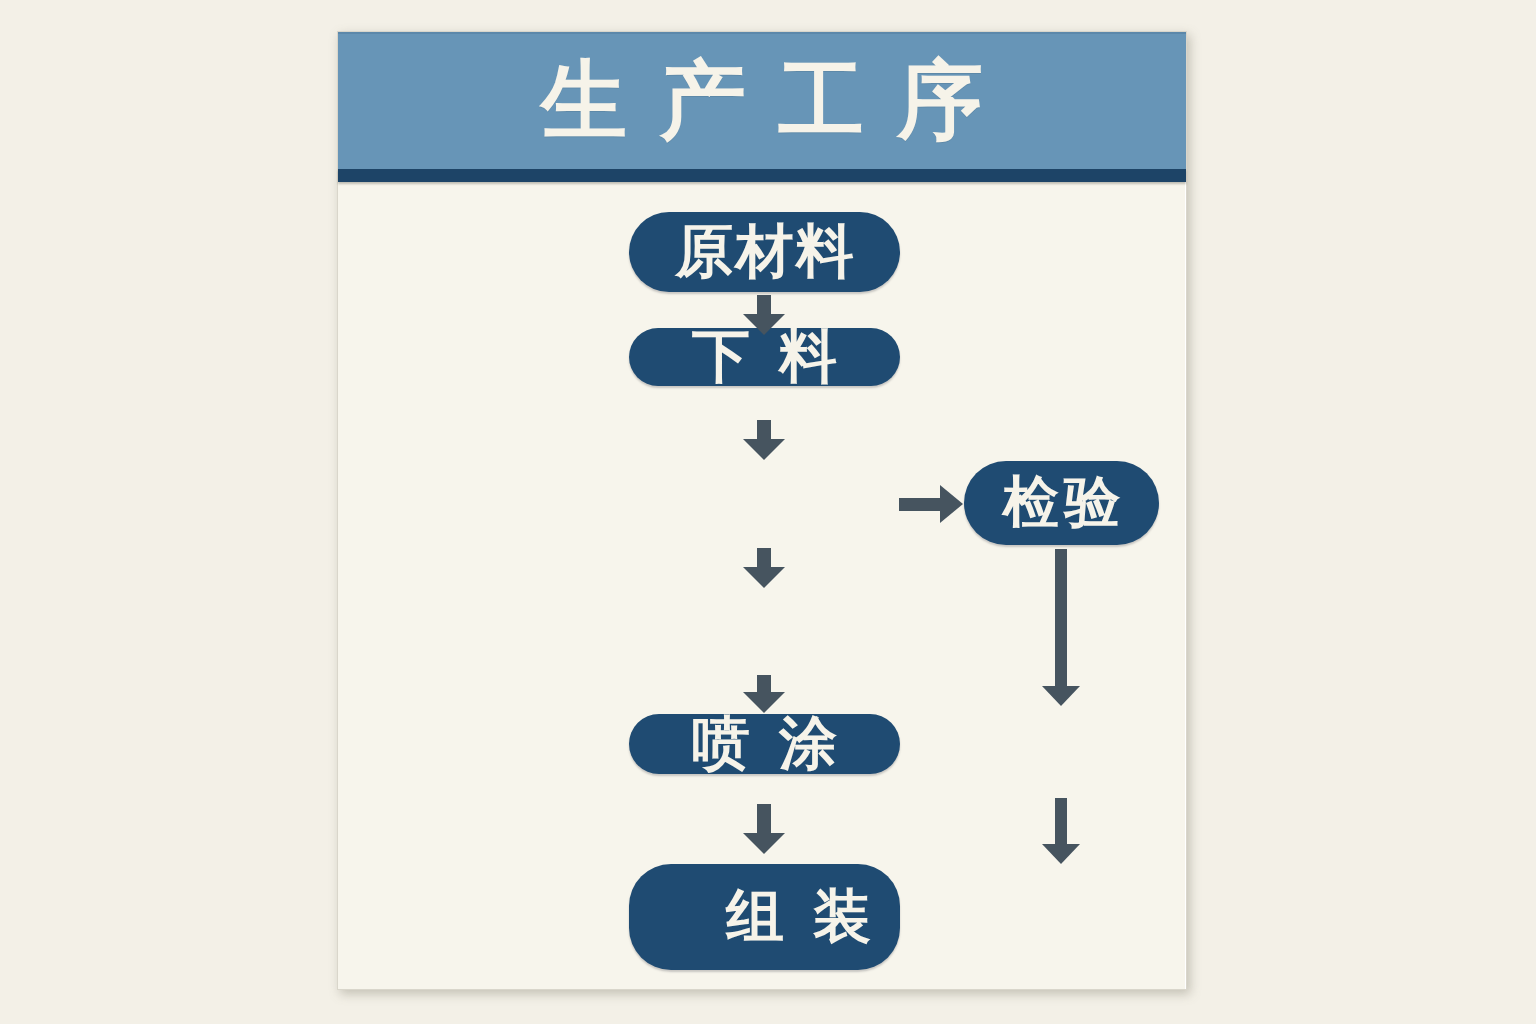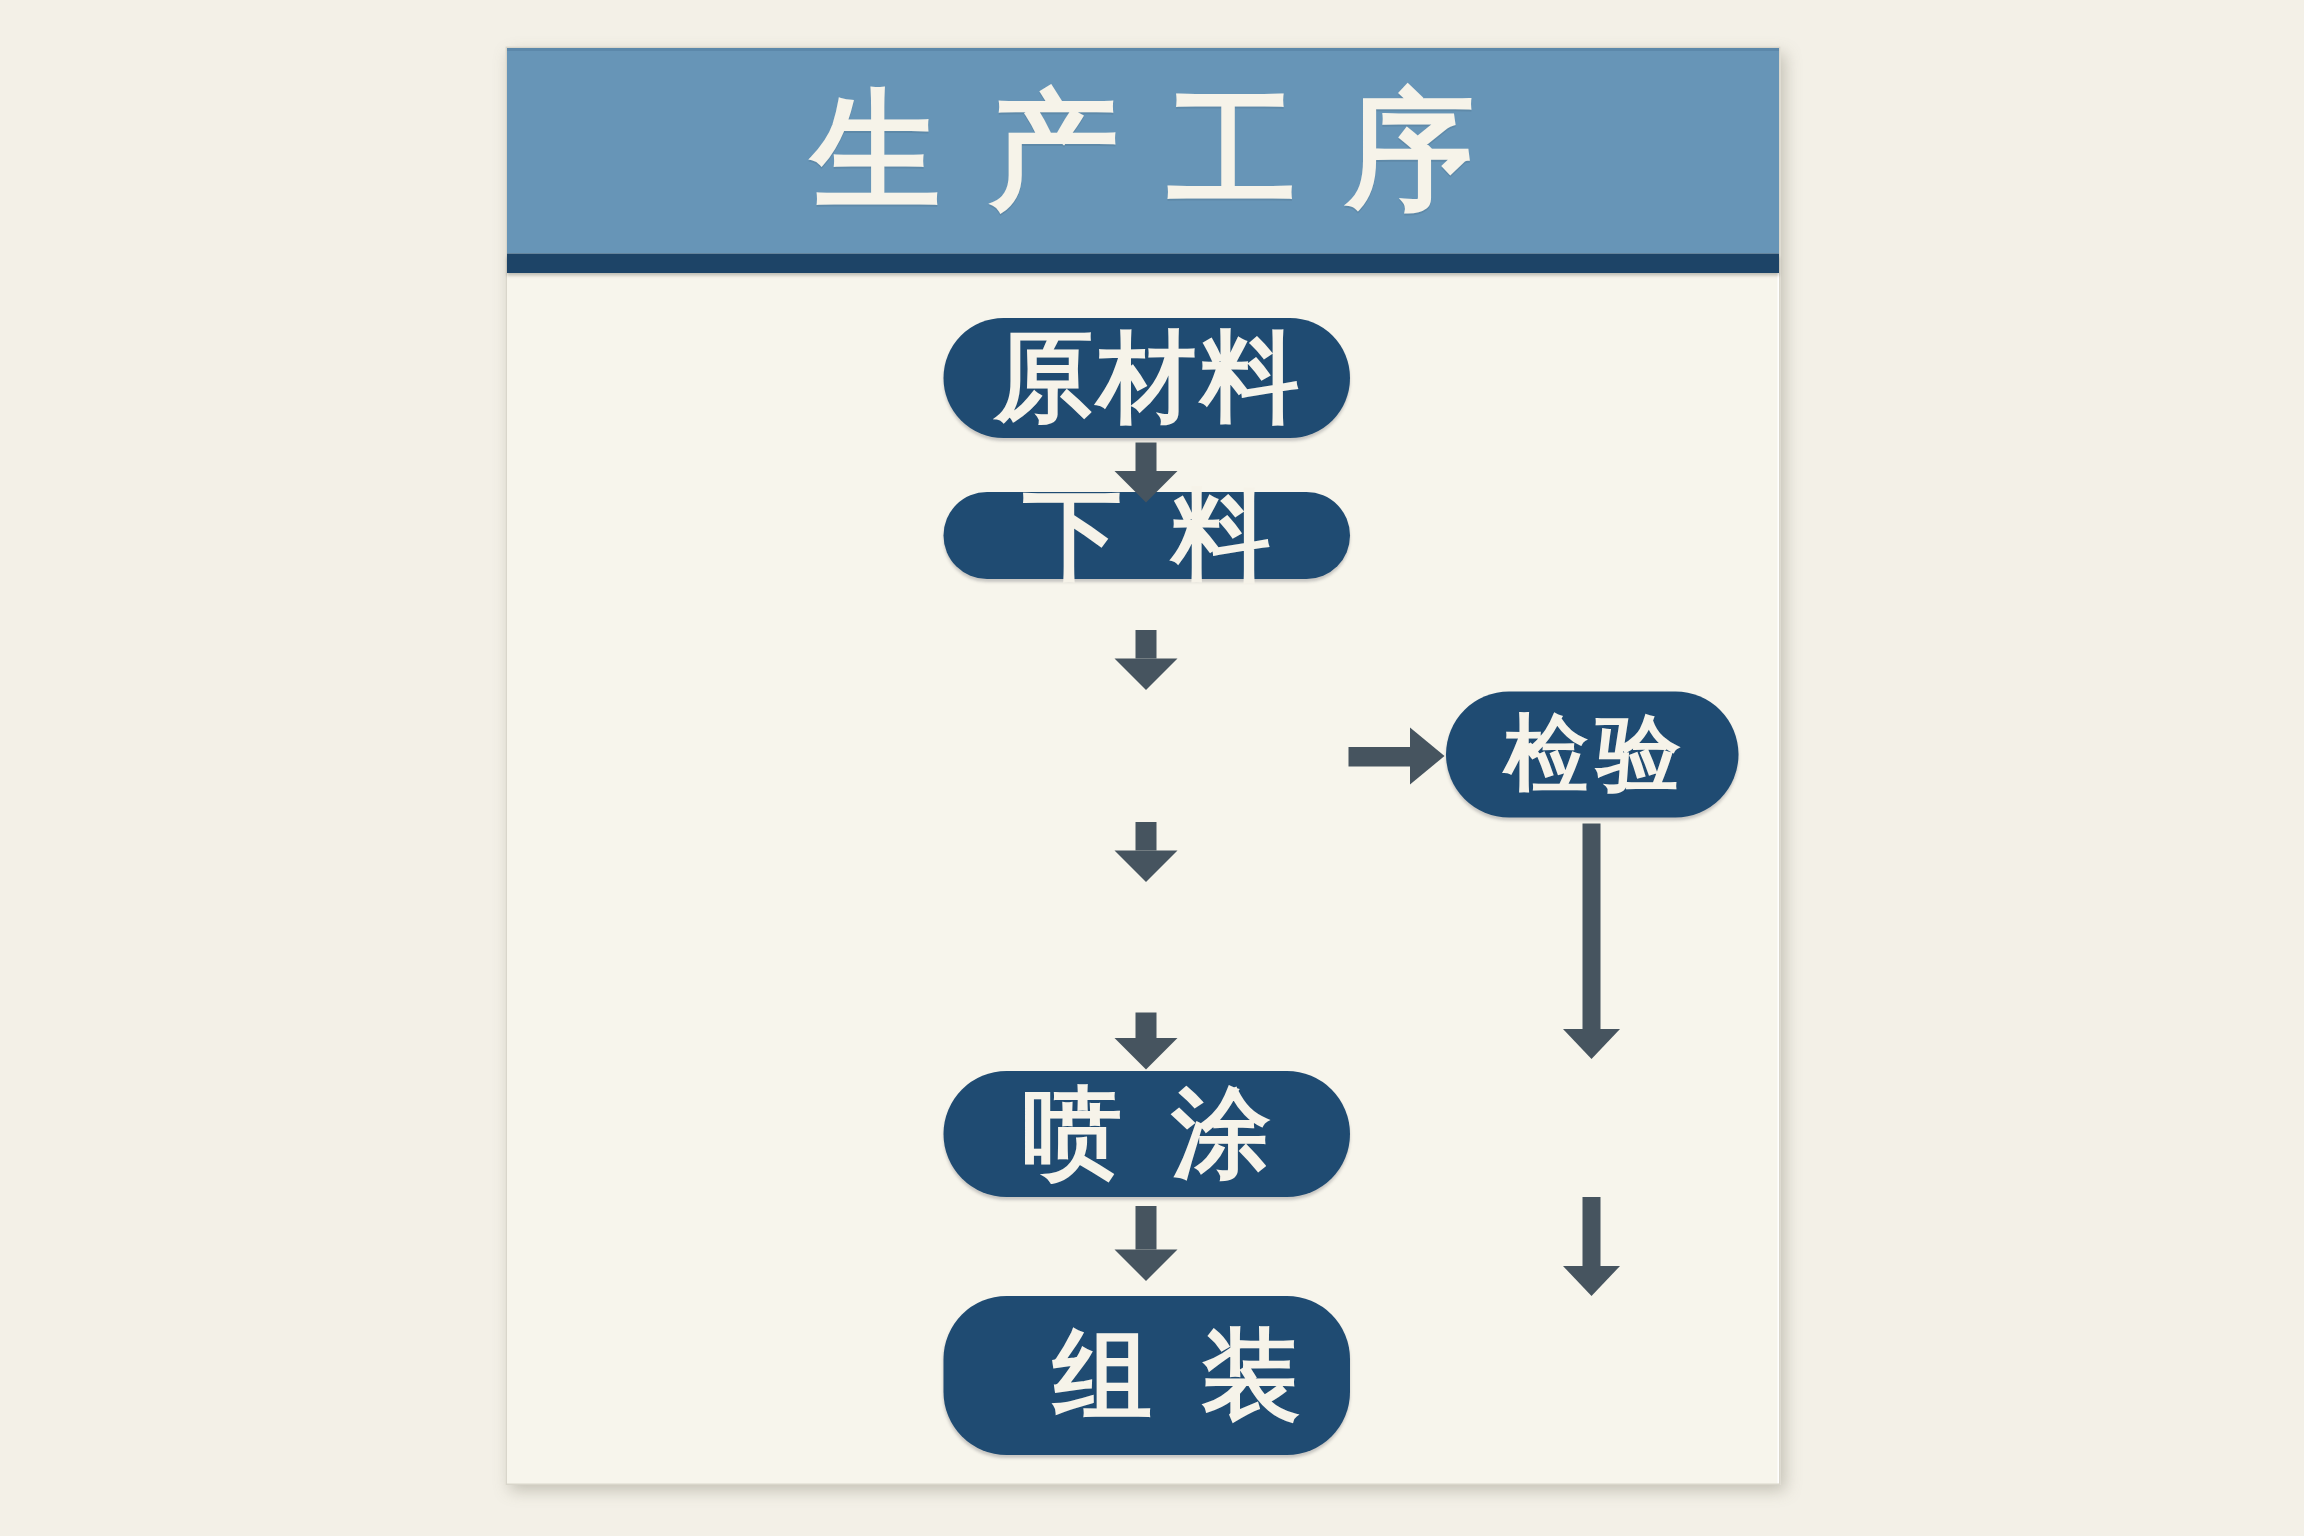--- a/index.html
+++ b/index.html
@@ -52,34 +52,34 @@
     white-space: nowrap;
   }
 
   .node {
     position: absolute;
     background: var(--node-bg);
     border-radius: 42px;
     color: var(--node-text);
     display: flex; align-items: center; justify-content: center;
     font-weight: bold;
-    font-size: 66px;
+    font-size: 58px;
     white-space: nowrap;
     box-shadow: 0 2px 2px rgba(60,60,70,0.25);
   }
   .node.sp2 { letter-spacing: 0.5em;  padding-left: 0.5em; }   
   .node.sp3 { letter-spacing: 0.04em; padding-left: 0.04em; }  
   .node.spb { letter-spacing: 0.10em; padding-left: 0.10em; font-size: 56px; text-align: center; } 
 
   
   .n-raw      { left: 291px; top: 180px; width: 271px; height: 80px; }
   .n-blank    { left: 291px; top: 296px; width: 271px; height: 58px; }
   .n-form     { left: 291px; top: 430px; width: 271px; height: 84px; }
   .n-weld     { left: 291px; top: 558px; width: 271px; height: 84px; }
-  .n-spray    { left: 291px; top: 682px; width: 271px; height: 84px; }
+  .n-spray    { left: 291px; top: 682px; width: 271px; height: 60px; }
   .n-assembly { left: 291px; top: 832px; width: 271px; height: 106px; justify-content: flex-end; }
   .n-inspect  { left: 626px; top: 429px; width: 195px; height: 84px; }
   .n-pack     { left: 626px; top: 678px; width: 195px; height: 84px; }
   .n-store    { left: 626px; top: 838px; width: 197px; height: 88px; }
 
   
   .arrow-v {
     position: absolute;
     display: flex; flex-direction: column; align-items: center;
     width: 44px;

